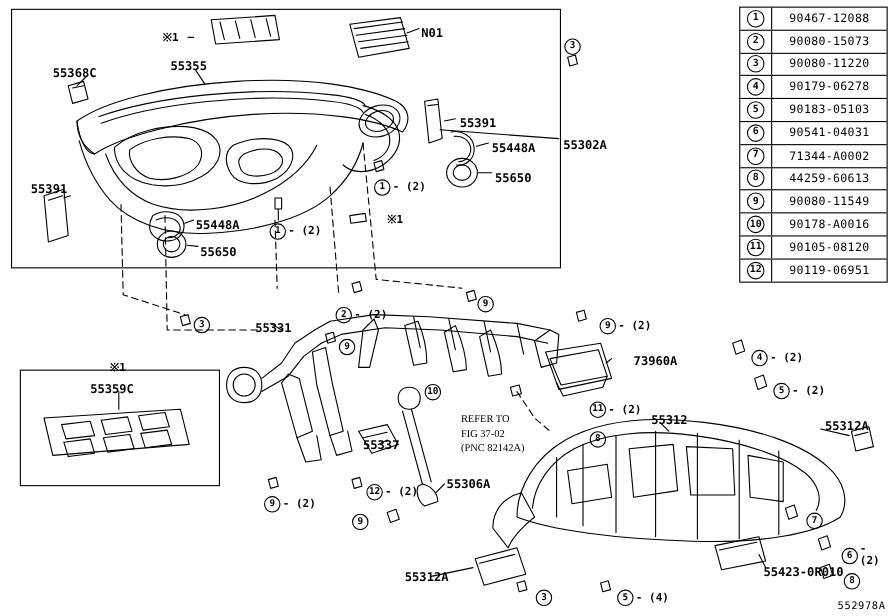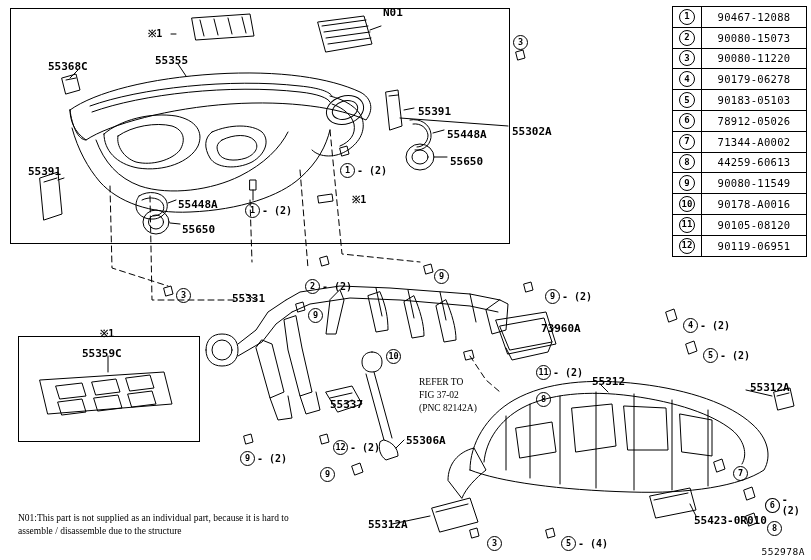--- a/index.html
+++ b/index.html
@@ -252,21 +252,21 @@
     <div class="row">
       <div class="num">
           <span class="circ">5</span>
         </div>
       <div class="pn">90183-05103</div>
     </div>
     <div class="row">
       <div class="num">
           <span class="circ">6</span>
         </div>
-      <div class="pn">78912-05026</div>
+      <div class="pn">90541-04031</div>
     </div>
     <div class="row">
       <div class="num">
           <span class="circ">7</span>
         </div>
       <div class="pn">71344-A0002</div>
     </div>
     <div class="row">
       <div class="num">
           <span class="circ">8</span>
@@ -292,50 +292,48 @@
       <div class="pn">90105-08120</div>
     </div>
     <div class="row">
       <div class="num">
           <span class="circ">12</span>
         </div>
       <div class="pn">90119-06951</div>
     </div>
   </div>
 
-  <div class="lbl" style="left:383px;top:6px">N01</div>
+  <div class="lbl" style="left:383px;top:24px">N01</div>
   <div class="lbl" style="left:48px;top:60px">55368C</div>
   <div class="lbl" style="left:155px;top:54px">55355</div>
   <div class="lbl" style="left:418px;top:105px">55391</div>
   <div class="lbl" style="left:447px;top:128px">55448A</div>
   <div class="lbl" style="left:512px;top:125px">55302A</div>
   <div class="lbl" style="left:450px;top:155px">55650</div>
   <div class="lbl" style="left:28px;top:165px">55391</div>
   <div class="lbl" style="left:178px;top:198px">55448A</div>
   <div class="lbl" style="left:182px;top:223px">55650</div>
   <div class="lbl" style="left:232px;top:292px">55331</div>
-  <div class="lbl" style="left:541px;top:322px">73960A</div>
+  <div class="lbl" style="left:576px;top:322px">73960A</div>
   <div class="lbl" style="left:592px;top:375px">55312</div>
   <div class="lbl" style="left:750px;top:381px">55312A</div>
   <div class="lbl" style="left:330px;top:398px">55337</div>
   <div class="lbl" style="left:406px;top:434px">55306A</div>
   <div class="lbl" style="left:82px;top:347px">55359C</div>
   <div class="lbl" style="left:368px;top:518px">55312A</div>
   <div class="lbl" style="left:694px;top:514px">55423-0R010</div>
 
   <div class="lbl sm" style="left:148px;top:26px">※1</div>
   <div class="lbl sm" style="left:352px;top:192px">※1</div>
   <div class="lbl sm" style="left:100px;top:326px">※1</div>
 
   <div class="note" style="left:419px;top:376px">REFER TO</div>
   <div class="note" style="left:419px;top:389px">FIG 37-02</div>
   <div class="note" style="left:419px;top:402px">(PNC 82142A)</div>
 
-  <div class="note" style="left:18px;top:512px">N01:This part is not supplied as an individual part, because it is hard to
-assemble / disassemble due to the structure</div>
 
   <div class="corner">552978A</div>
 
   <div class="bub" style="left:513px;top:35px">
       <span class="circ">3</span>
       <span></span>
     </div>
   <div class="bub" style="left:340px;top:163px">
       <span class="circ">1</span>
       <span>- (2)</span>

